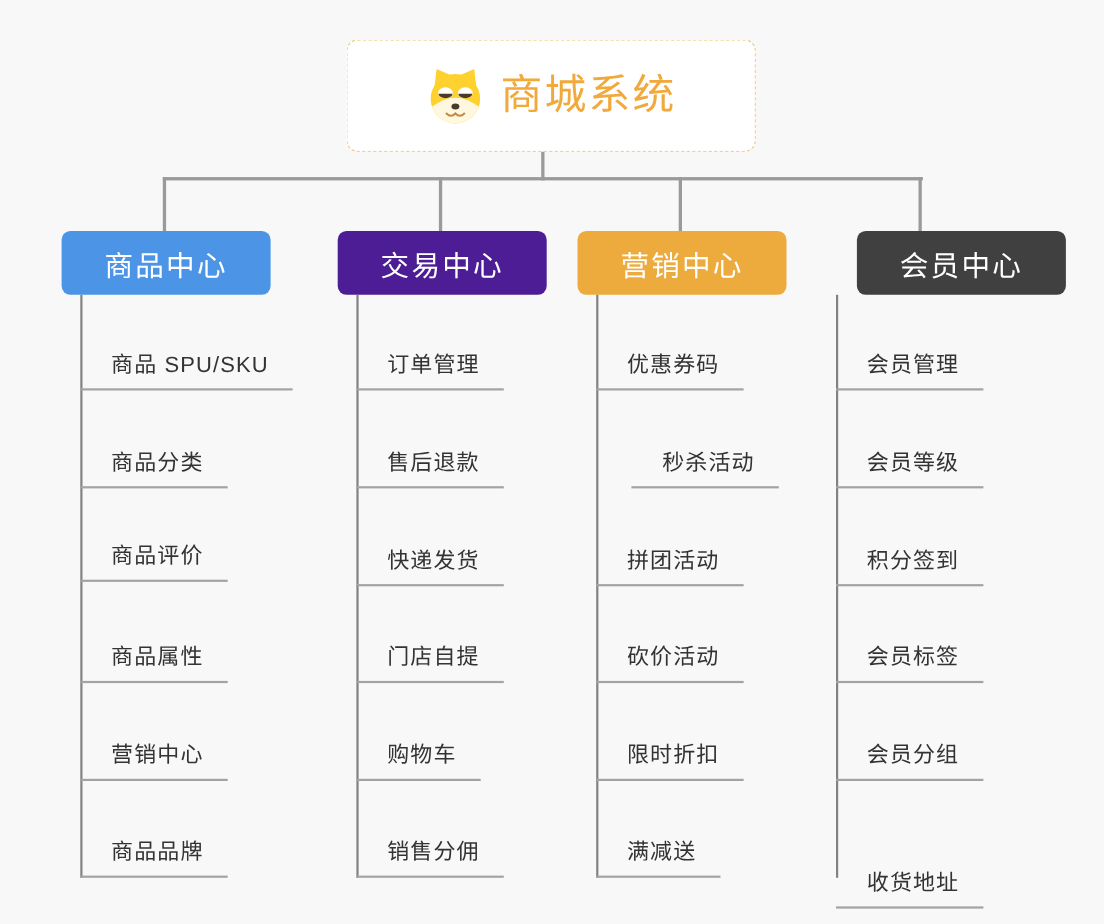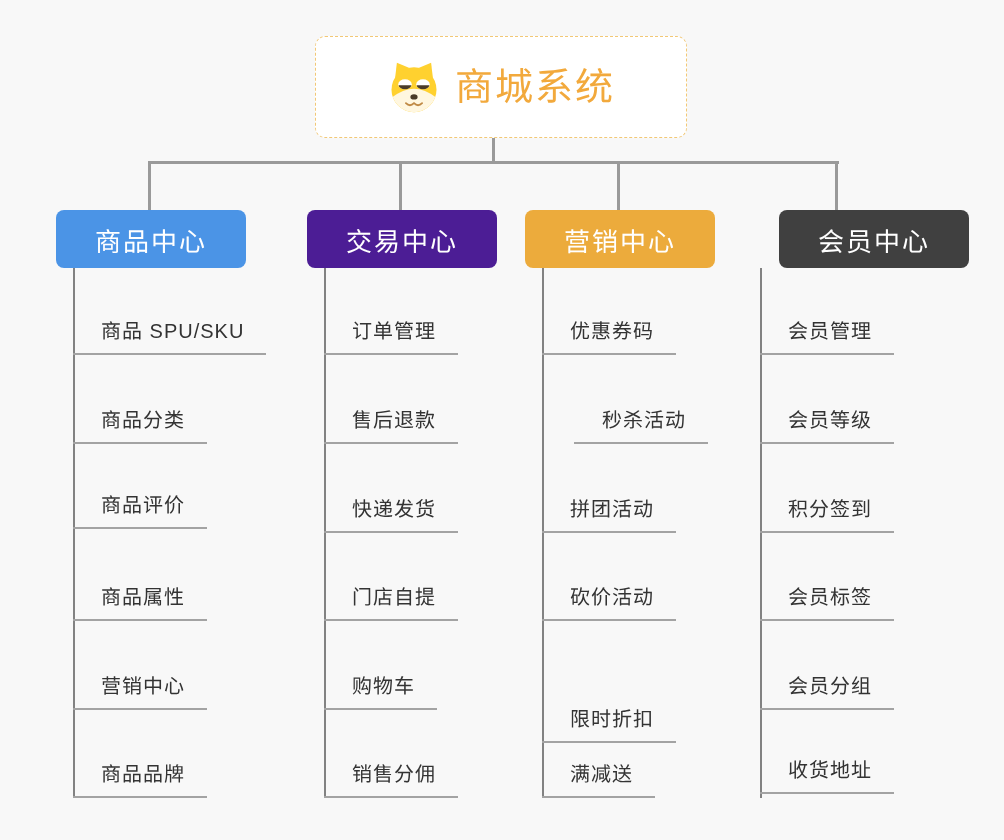--- a/index.html
+++ b/index.html
@@ -116,28 +116,28 @@
       <div class="leaf" style="top: 588px;">销售分佣</div>
     </div>
 
   <div class="col c2">
     <div class="branch-header" style="background: rgb(236, 171, 60);">营销中心</div>
     <div class="trunk"></div>
   <div class="leaf" style="top: 145px;">优惠券码</div>
       <div class="leaf" style="top: 234px; margin-left: 32px;">秒杀活动</div>
       <div class="leaf" style="top: 323px;">拼团活动</div>
       <div class="leaf" style="top: 411px;">砍价活动</div>
-      <div class="leaf" style="top: 500px; margin-top: 33px;">限时折扣</div>
+      <div class="leaf" style="top: 500px;">限时折扣</div>
       <div class="leaf" style="top: 588px;">满减送</div>
     </div>
 
   <div class="col c3">
     <div class="branch-header" style="background: #404040; margin-left: 36px;">会员中心</div>
     <div class="trunk"></div>
   <div class="leaf" style="top: 145px;">会员管理</div>
       <div class="leaf" style="top: 234px;">会员等级</div>
       <div class="leaf" style="top: 323px;">积分签到</div>
       <div class="leaf" style="top: 411px;">会员标签</div>
       <div class="leaf" style="top: 500px;">会员分组</div>
-      <div class="leaf" style="top: 584px;">收货地址</div>
+      <div class="leaf" style="top: 616px;">收货地址</div>
     </div>
 
 </div>
 
 </body></html>

